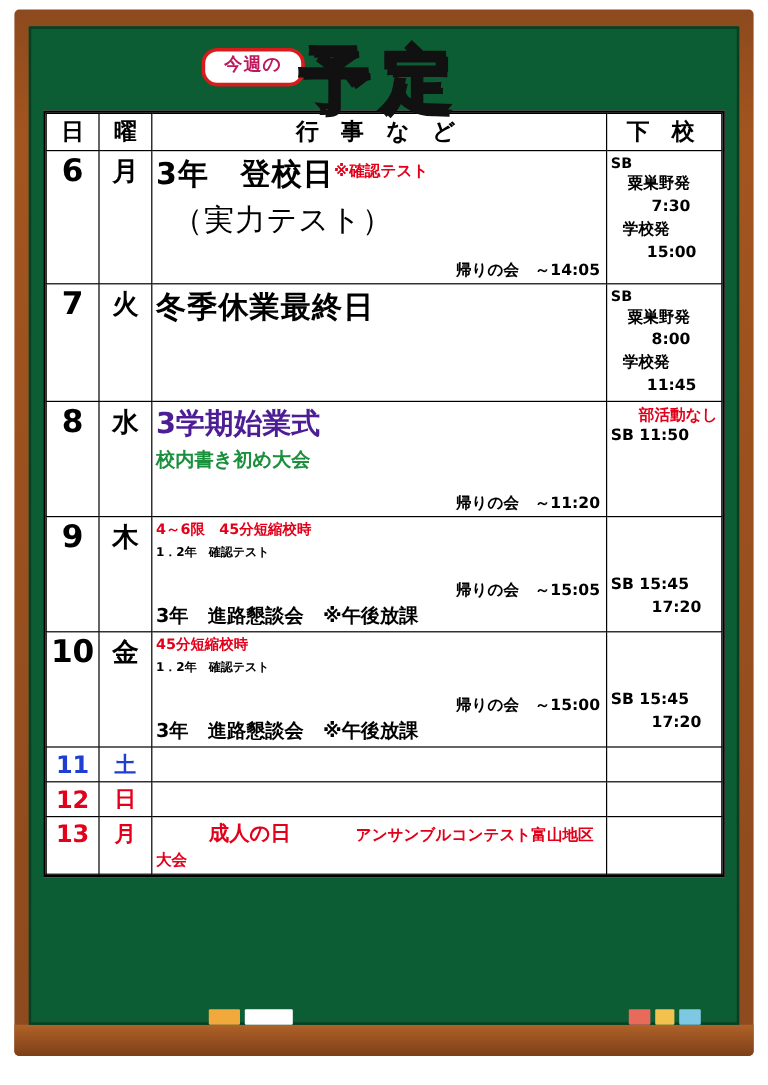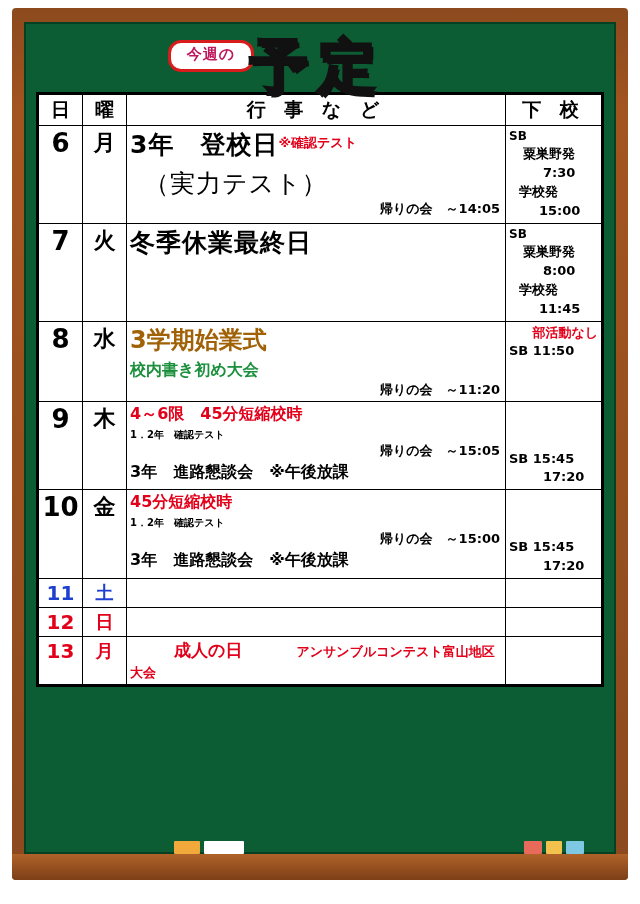--- a/index.html
+++ b/index.html
@@ -159,37 +159,37 @@
   .note-red {
     color: #e2001a;
     font-size: 13px;
     font-weight: bold;
     vertical-align: super;
   }
   .ret {
     text-align: right;
     font-size: 13px;
     font-weight: bold;
-    margin-top: 0;
+    margin-top: 16px;
     padding-right: 2px;
   }
   .blue-big {
-    color: #a16207;
+    color: #4c1d95;
     font-size: 24px;
     font-weight: bold;
   }
   .green {
     color: #1a8f3c;
     font-size: 16px;
     font-weight: bold;
     margin-top: 4px;
   }
   .red-line {
     color: #e2001a;
-    font-size: 16px;
+    font-size: 12px;
     font-weight: bold;
   }
   .blk-line {
     color: #000;
     font-size: 10px;
     font-weight: bold;
     margin-top: 3px;
   }
   .blk-line2 {
     color: #000;

